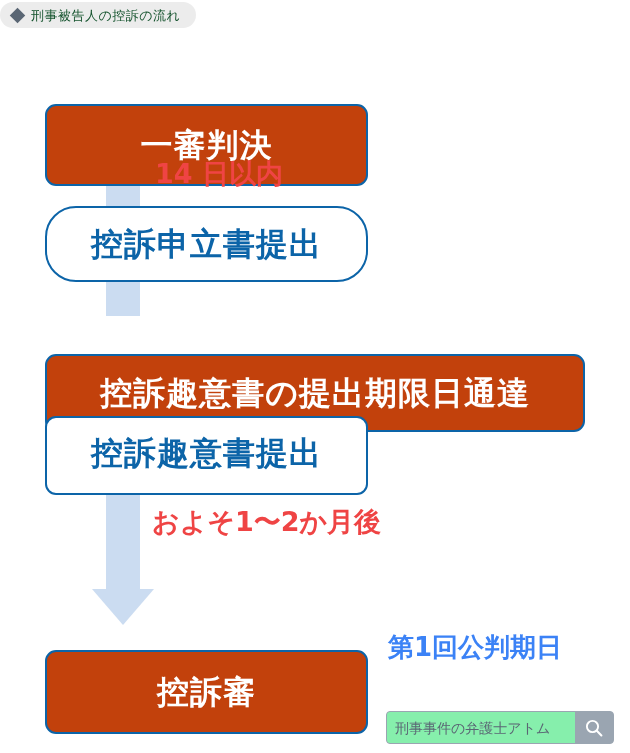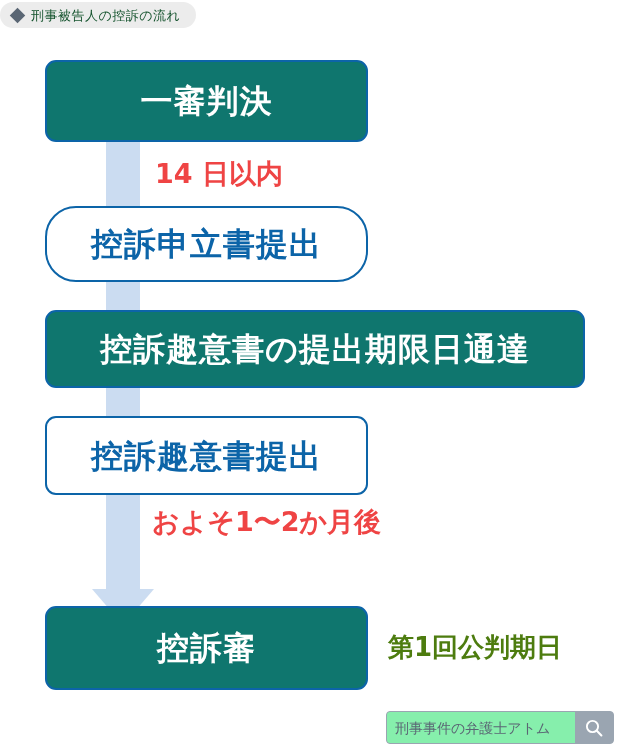--- a/index.html
+++ b/index.html
@@ -77,23 +77,24 @@
   .node {
     position: absolute;
     box-sizing: border-box;
     border-radius: 11px;
     display: flex;
     align-items: center;
     justify-content: center;
     z-index: 2;
   }
   .node-filled {
-    background: #0f766e;
+    background: #c2410c;
     color: #ffffff;
     border: 2px solid #0c64a8;
+    margin-top: 44px;
   }
   .node-outlined {
     background: #ffffff;
     color: #0c64a8;
     border: 2px solid #0c64a8;
   }
   .node-label {
     font-weight: bold;
     letter-spacing: 1px;
     line-height: 1;
@@ -101,21 +102,21 @@
   }
 
   .side-label {
     position: absolute;
     font-weight: bold;
     line-height: 1;
     white-space: nowrap;
     z-index: 3;
   }
   .side-label-dark { color: #ef4444; }
-  .side-label-blue { color: #4d7c0f; }
+  .side-label-blue { color: #3b82f6; }
 
   
   .search-widget {
     position: absolute;
     left: 386px;
     top: 711px;
     width: 228px;
     height: 33px;
     box-sizing: border-box;
     border: 1px solid #9aa5b1;
@@ -176,21 +177,21 @@
   <div class="side-label side-label-dark" style="left:155px; top:160px; font-size:27px;">14 日以内</div>
 
   <div class="node node-outlined" style="left:45px; top:206px; width:323px; height:76px;border-radius:31px;">
     <span class="node-label" style="font-size:32px;">控訴申立書提出</span>
   </div>
 
   <div class="node node-filled" style="left:45px; top:310px; width:540px; height:78px;">
     <span class="node-label" style="font-size:32px;">控訴趣意書の提出期限日通達</span>
   </div>
 
-  <div class="node node-outlined" style="left:45px; top:416px; width:323px; height:79px;">
+  <div class="node node-outlined" style="left:45px; top:416px; width:323px; height:79px;font-family:Liberation Mono, monospace;">
     <span class="node-label" style="font-size:32px;">控訴趣意書提出</span>
   </div>
 
   <div class="side-label side-label-dark" style="left:152px; top:508px; font-size:27px;">およそ1〜2か月後</div>
 
   <div class="node node-filled" style="left:45px; top:606px; width:323px; height:84px;">
     <span class="node-label" style="font-size:32px;">控訴審</span>
   </div>
 
   <div class="side-label side-label-blue" style="left:388px; top:634px; font-size:26px;">第1回公判期日</div>

